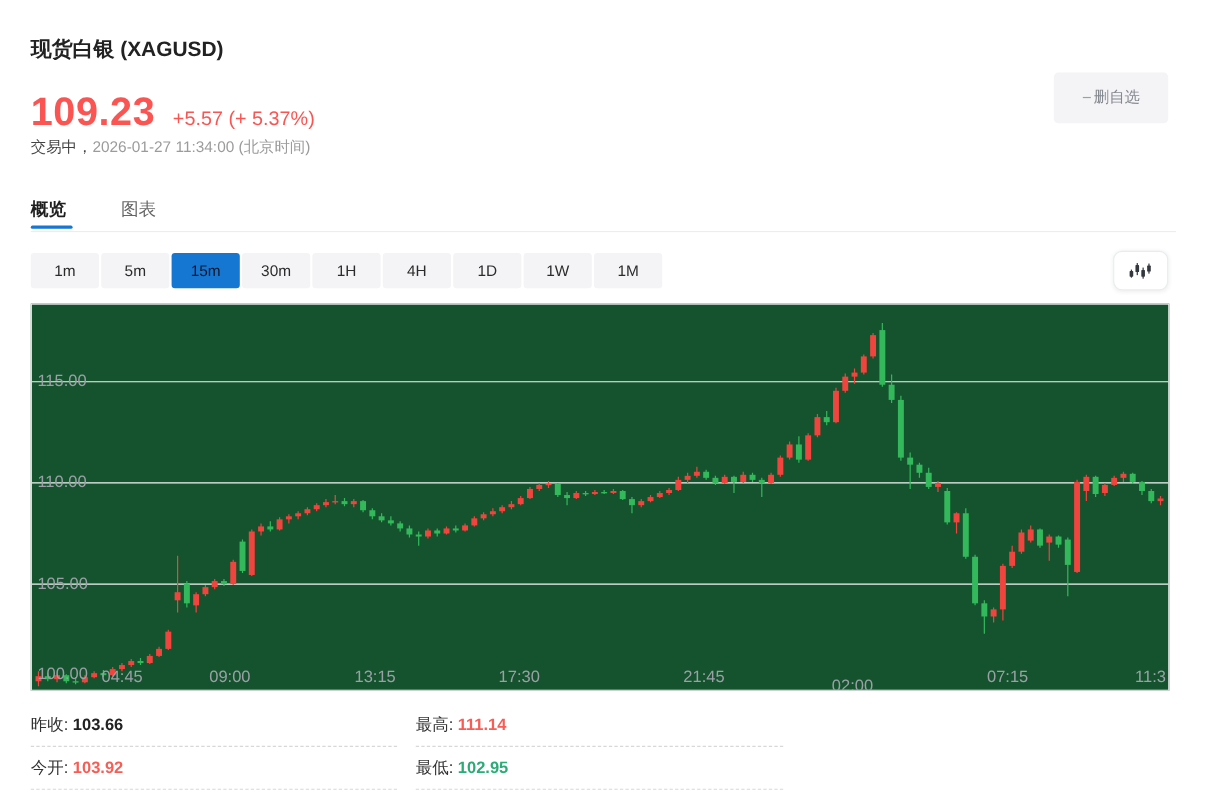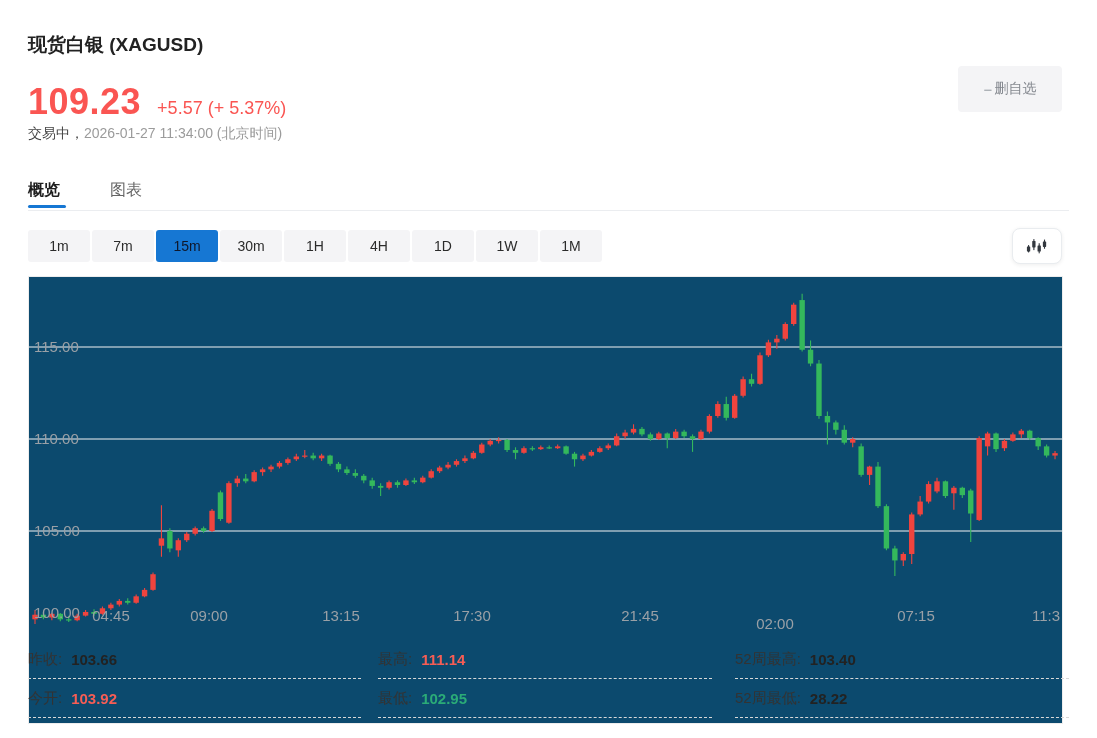--- a/index.html
+++ b/index.html
@@ -28,31 +28,31 @@
   
   .period-bar { position:absolute; left:28px; top:230px; display:flex; gap:2px; }
   .period-btn { width:62px; height:32px; background:#f4f4f6; border:none; border-radius:3px;
                 font-size:14px; color:#2b2b2b; cursor:pointer; font-family:inherit; }
   .period-btn.sel { background:#1677d3; color:#0f172a; }
   .charttype-btn { position:absolute; left:1012px; top:228px; width:50px; height:36px; background:#fff;
                    border:1px solid #e9ecef; border-radius:8px; box-shadow:0 1px 4px rgba(0,0,0,.07);
                    cursor:pointer; display:flex; align-items:center; justify-content:center; }
 
   
-  .chart { position:absolute; left:28px; top:276px; width:1035px; height:448px;
-           border:1px solid #ededed; overflow:hidden; background:#0c4a6e; }
+  .chart { position:absolute; left:28px; top:276px; width:1035px; height:352px;
+           border:1px solid #ededed; overflow:hidden; background:#14532d; }
   .chart svg { position:absolute; left:0; top:0; }
   .axis-label { position:absolute; font-size:15px; color:#9aa0a6; white-space:nowrap; pointer-events:none; }
 
   
   .stats-col { position:absolute; top:640px; }
   .col-1 { left:28px;  width:333px; }
   .col-2 { left:378px; width:334px; }
   .col-3 { left:735px; width:334px; }
-  .stat-cell { height:39px; display:flex; align-items:center; gap:9px;
+  .stat-cell { height:39px; display:flex; align-items:center; gap:4px;
                border-bottom:1px dashed #d8d8d8; font-size:15px; }
   .stat-label { color:#333; }
   .stat-value { font-weight:700; color:#222; }
   .tone-red   { color:#f75d55; }
   .tone-green { color:#2bab77; }
   .tone-dark  { color:#222; }
 </style>
 </head>
 <body>
 
@@ -75,21 +75,21 @@
     <span>删自选</span>
   </button>
 
   <div class="tab tab-active">概览</div>
   <div class="tab tab-idle">图表</div>
   <div class="tab-underline"></div>
   <div class="tab-divider"></div>
 
   <div class="period-bar" id="period-bar">
       <button class="period-btn">1m</button>
-      <button class="period-btn">7m</button>
+      <button class="period-btn">5m</button>
       <button class="period-btn sel">15m</button>
       <button class="period-btn">30m</button>
       <button class="period-btn">1H</button>
       <button class="period-btn">4H</button>
       <button class="period-btn">1D</button>
       <button class="period-btn">1W</button>
       <button class="period-btn">1M</button>
     </div>
 
   <button class="charttype-btn">
@@ -384,24 +384,14 @@
   <div class="stats-col col-2">
     <div class="stat-cell">
       <span class="stat-label">最高:</span>
       <span class="stat-value tone-red">111.14</span>
     </div>
     <div class="stat-cell">
       <span class="stat-label">最低:</span>
       <span class="stat-value tone-green">102.95</span>
     </div>
   </div>
-  <div class="stats-col col-3">
-    <div class="stat-cell">
-      <span class="stat-label">52周最高:</span>
-      <span class="stat-value tone-dark">103.40</span>
-    </div>
-    <div class="stat-cell">
-      <span class="stat-label">52周最低:</span>
-      <span class="stat-value tone-dark">28.22</span>
-    </div>
-  </div>
 
 </div>
 
 </body></html>

